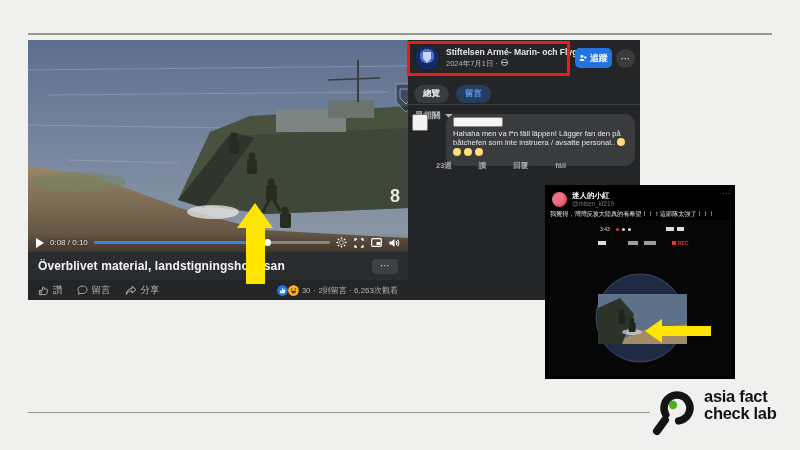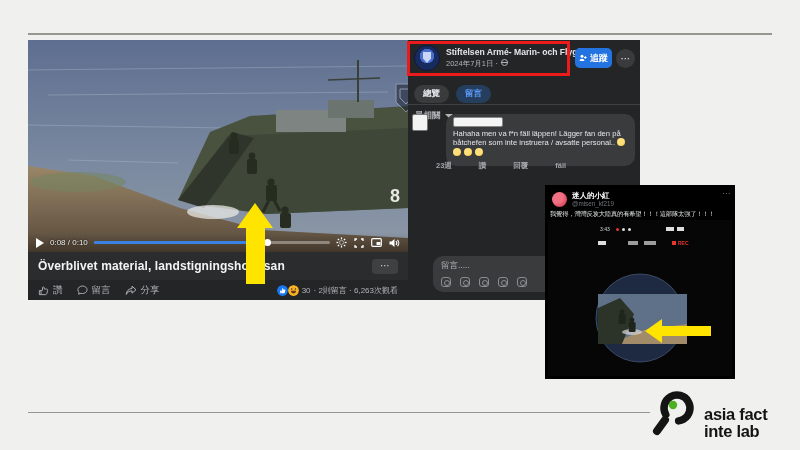--- a/index.html
+++ b/index.html
@@ -87,21 +87,21 @@
   .t-video{position:absolute;left:3px;top:35px;width:184px;height:156px;background:#060606;}
   .hud1{position:absolute;left:0;top:6px;width:184px;height:7px;color:#ddd;font-size:5px;}
   .hud-time{position:absolute;left:52px;top:0;}
   .hud-dot{position:absolute;top:1.5px;width:3px;height:3px;border-radius:50%;}
   .hud2{position:absolute;left:0;top:20px;width:184px;height:7px;font-size:5px;}
   .hud-box{position:absolute;background:#ddd;}
   .hud-rec{position:absolute;left:130px;top:0;color:#e8362c;font-weight:bold;}
   .rec-sq{position:absolute;left:124px;top:0.5px;width:4px;height:4px;background:#e8362c;}
 
   
-  .brand{position:absolute;left:649px;top:388px;display:flex;align-items:flex-end;gap:5px;z-index:40;}
+  .brand{position:absolute;left:649px;top:388px;display:flex;align-items:flex-start;gap:5px;z-index:40;}
   .brand-text{color:#141414;font-size:16.5px;font-weight:bold;line-height:1.02;letter-spacing:-.3px;}
 
   svg{display:block;}
   .icon-stroke{stroke:#b0b3b8;fill:none;stroke-width:1;}
 </style>
 </head>
 <body>
 
 <div class="canvas">
 
@@ -285,30 +285,20 @@
           <span class="emoji"></span>
         </div>
       </div>
       <div class="c-meta">
         <span>23週</span>
         <span>讚</span>
         <span>回覆</span>
         <span>fäll</span>
       </div>
 
-      <div class="composer">
-        <div class="composer-ph">留言.....</div>
-        <div class="cicons">
-          <span class="cicon"></span>
-          <span class="cicon"></span>
-          <span class="cicon"></span>
-          <span class="cicon"></span>
-          <span class="cicon"></span>
-        </div>
-      </div>
     </div>
   </div>
 
   <div class="arrow-up"></div>
 
   <div class="tweet">
     <div class="t-avatar"></div>
     <div class="t-name">迷人的小紅</div>
     <div class="t-handle">@misen_kf219</div>
     <div class="t-more">⋯</div>
@@ -352,17 +342,17 @@
   </div>
 
   <div class="brand">
     <svg width="50" height="52" viewBox="0 0 50 52">
       <circle cx="28" cy="20" r="13" fill="none" stroke="#141414" stroke-width="7.5" stroke-dasharray="66 16" transform="rotate(150 28 20)" stroke-linecap="round"></circle>
       <line x1="16" y1="32" x2="8" y2="43" stroke="#141414" stroke-width="8" stroke-linecap="round"></line>
       <circle cx="24" cy="17" r="4.2" fill="#4cb122"></circle>
     </svg>
     <div class="brand-text">
       <div>asia fact</div>
-      <div>inte lab</div>
+      <div>check lab</div>
     </div>
   </div>
 
 </div>
 
 </body></html>

